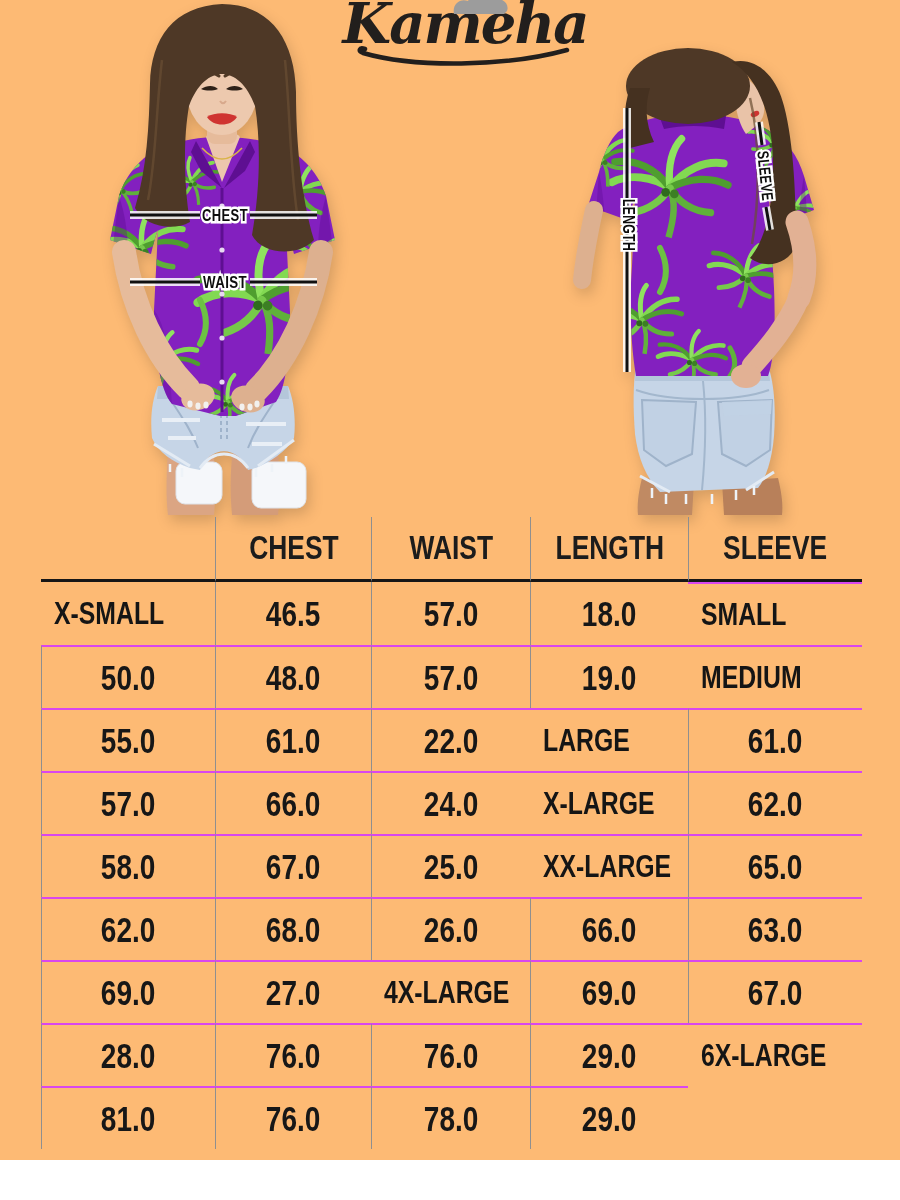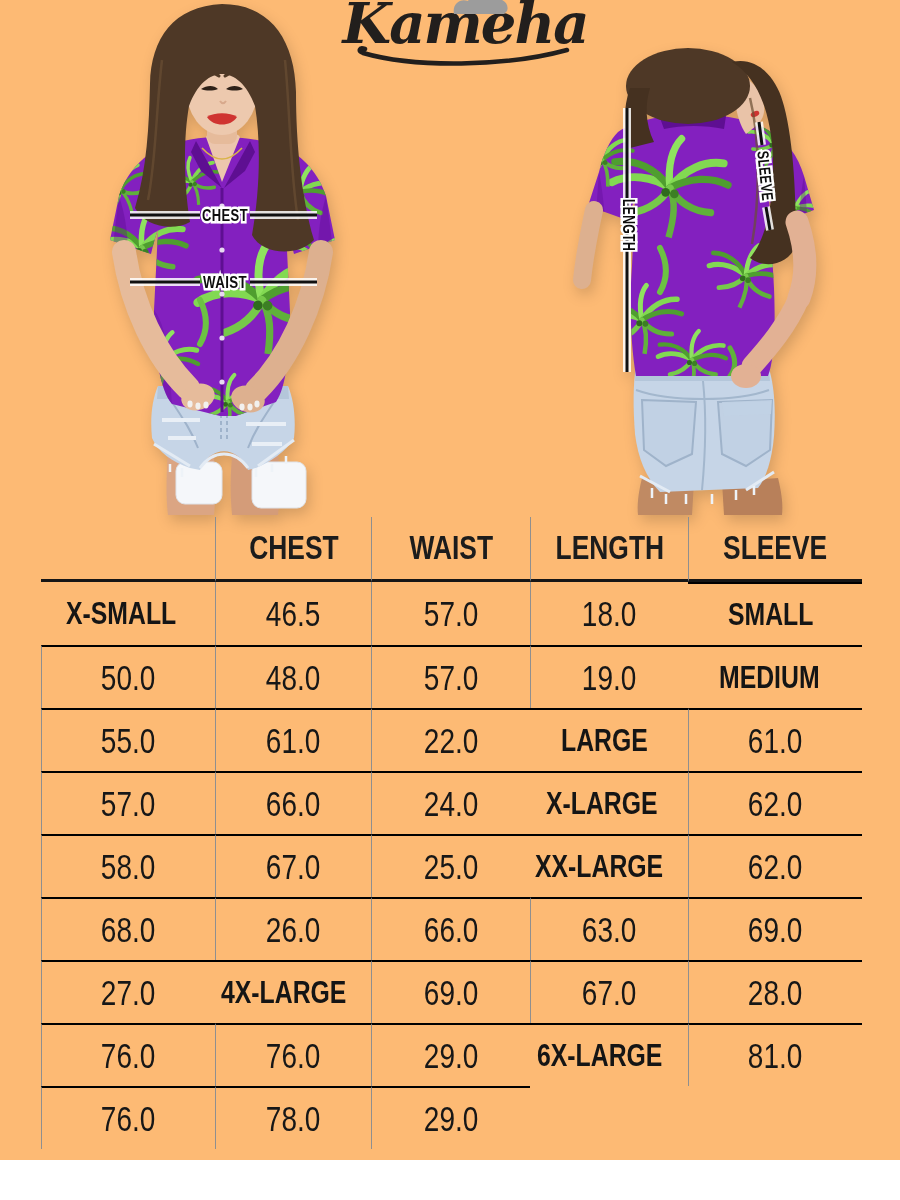--- a/index.html
+++ b/index.html
@@ -20,25 +20,25 @@
   svg text.meas{font-family:"Liberation Sans",sans-serif;font-weight:700;
                 fill:#0d0d0d;stroke:#ffffff;stroke-width:5px;paint-order:stroke;letter-spacing:.5px;}
 
   
   .size-table{position:absolute;left:41px;top:517px;width:821px;display:grid;
               grid-template-columns:174px 156px 159px 158px 174px;
               grid-template-rows:65px repeat(10,63px);}
   .cell{display:flex;align-items:center;justify-content:center;overflow:visible;}
   .cnd{display:inline-block;transform:scaleX(.8);transform-origin:center center;white-space:nowrap;}
   .th{font-size:33px;font-weight:700;border-bottom:3px solid #161616;color:#1c1c1c;}
-  .rl{justify-content:center;padding-left:13px;font-size:31px;font-weight:700;color:#151515;}
+  .rl{justify-content:flex-start;padding-left:13px;font-size:31px;font-weight:700;color:#151515;}
   .rl .cnd{transform-origin:left center;}
-  .val{font-size:35px;font-weight:400;color:#171717;}
+  .val{font-size:35px;font-weight:700;color:#171717;}
   .colb{border-left:1px solid #8f8f8f;}
-  .bt{border-top:2px solid #000000;}
+  .bt{border-top:2px solid #d946ef;}
 
   .cutbar{position:absolute;left:215px;top:1193px;width:486px;height:7px;background:#161616;}
 </style>
 </head>
 <body>
 
 <div class="page">
 
   <div class="logo-wrap">
     <svg class="logo-crown" width="66" height="18">
@@ -349,20 +349,23 @@
       <div class="cell val colb bt">
         <span class="cnd">67.0</span>
       </div>
       <div class="cell val colb bt">
         <span class="cnd">25.0</span>
       </div>
       <div class="cell rl bt">
         <span class="cnd">XX-LARGE</span>
       </div>
       <div class="cell val colb bt">
+        <span class="cnd">65.0</span>
+      </div>
+      <div class="cell val colb bt">
         <span class="cnd">62.0</span>
       </div>
       <div class="cell val colb bt">
         <span class="cnd">68.0</span>
       </div>
       <div class="cell val colb bt">
         <span class="cnd">26.0</span>
       </div>
       <div class="cell val colb bt">
         <span class="cnd">66.0</span>

